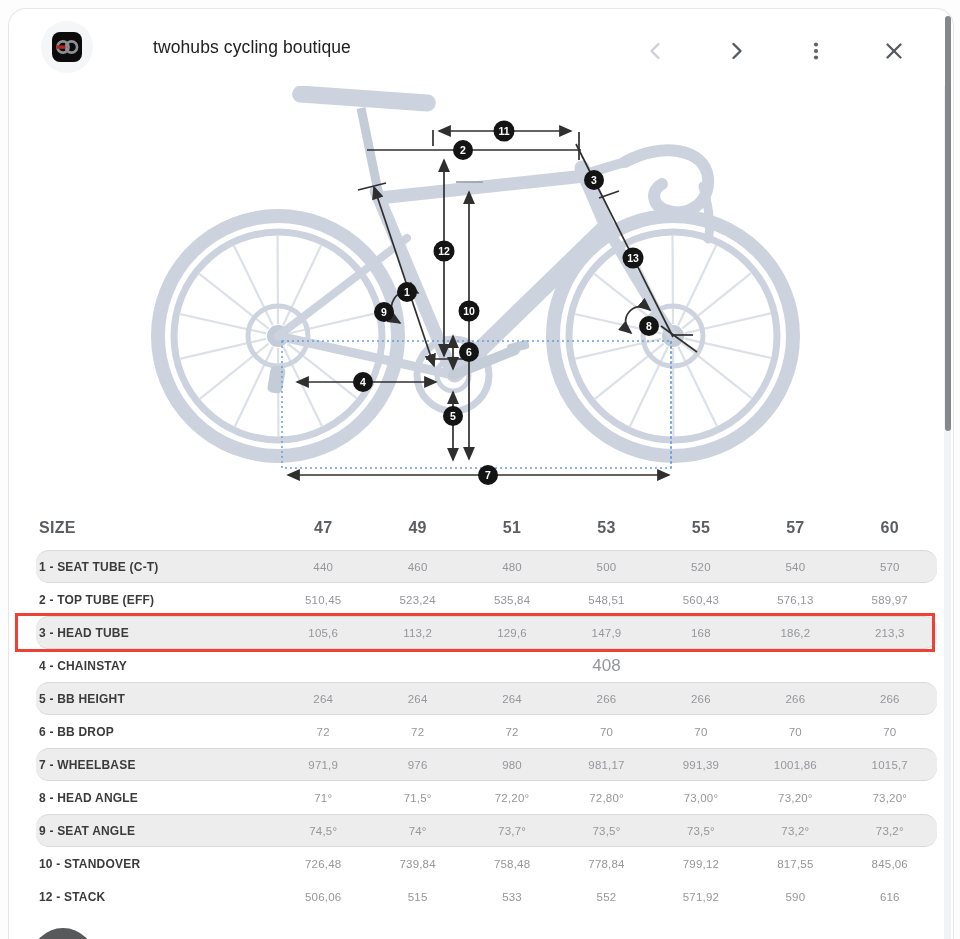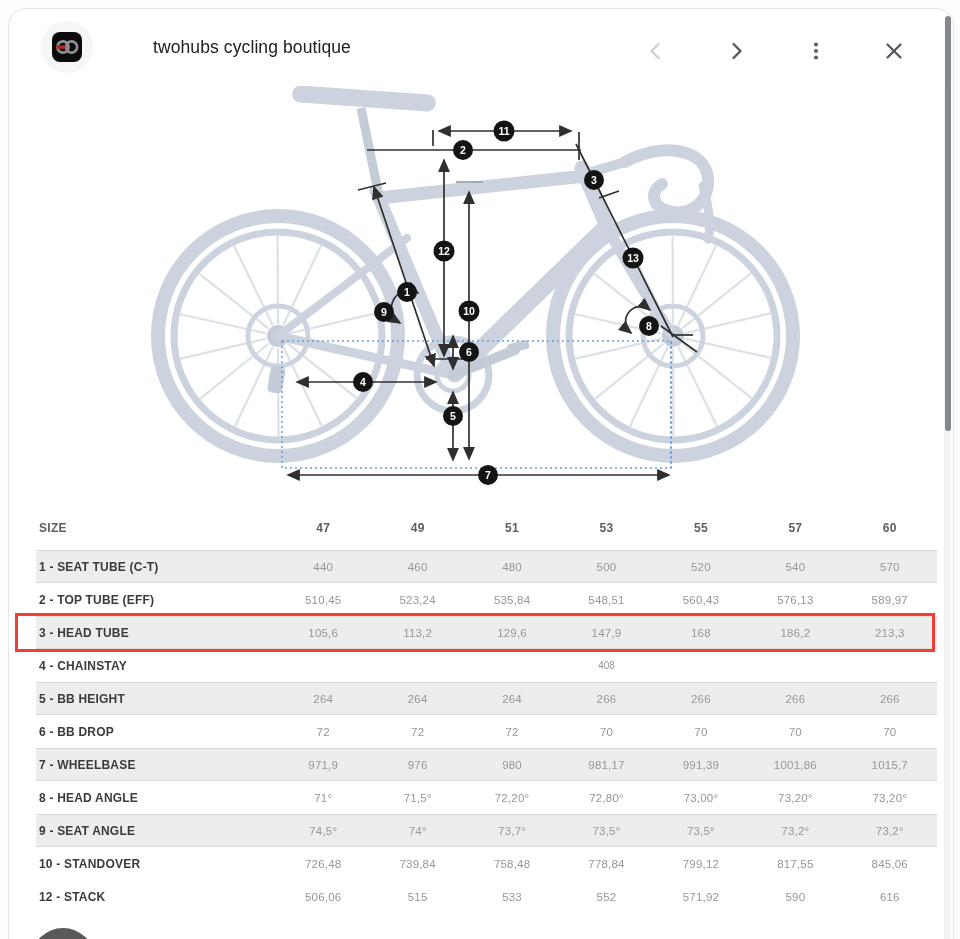--- a/index.html
+++ b/index.html
@@ -33,25 +33,25 @@
   .sb-thumb { position:absolute; right:2px; top:7px; width:6px; height:415px; background:#84888d; border-radius:3px; }
   
   .diagram { position:absolute; left:0; top:77px; width:946px; height:420px; }
   
   .tbl { position:absolute; left:27px; top:497px; width:901px; font-size:12px; }
   .trow {
     display:grid; grid-template-columns:240px repeat(7,1fr);
     align-items:center; height:33px;
   }
   .thead-row { height:44px; }
-  .thead-row .cell, .thead-row .lbl { color:#5a5e63; font-weight:bold; font-size:12px; letter-spacing:.3px; }
+  .thead-row .cell, .thead-row .lbl { color:#5a5e63; font-weight:bold; font-size:16px; letter-spacing:.3px; }
   .lbl { padding-left:3px; font-weight:bold; color:#3b3b3b; white-space:nowrap; letter-spacing:.2px; }
   .cell { text-align:center; color:#94969b; font-size:11.5px; letter-spacing:.2px; }
-  .shaded { background:#ededee; border-top:1px solid #d9d9d9; border-bottom:1px solid #d9d9d9; }
-  .span-cell { grid-column:2 / -1; text-align:center; color:#94969b; font-size:10px; }
+  .shaded { background:#ededee; border-top:1px solid #d9d9d9; border-bottom:1px solid #d9d9d9;border-radius:13px; }
+  .span-cell { grid-column:2 / -1; text-align:center; color:#94969b; font-size:17px; }
   .hl {
     position:absolute; left:6px; top:604px; width:920px; height:39px;
     border:3px solid #ee4035; z-index:6; pointer-events:none;
   }
   
   .blob {
     position:absolute; left:22px; top:919px; width:64px; height:64px;
     border-radius:50%; background:#58595b; z-index:8;
   }
 </style>

